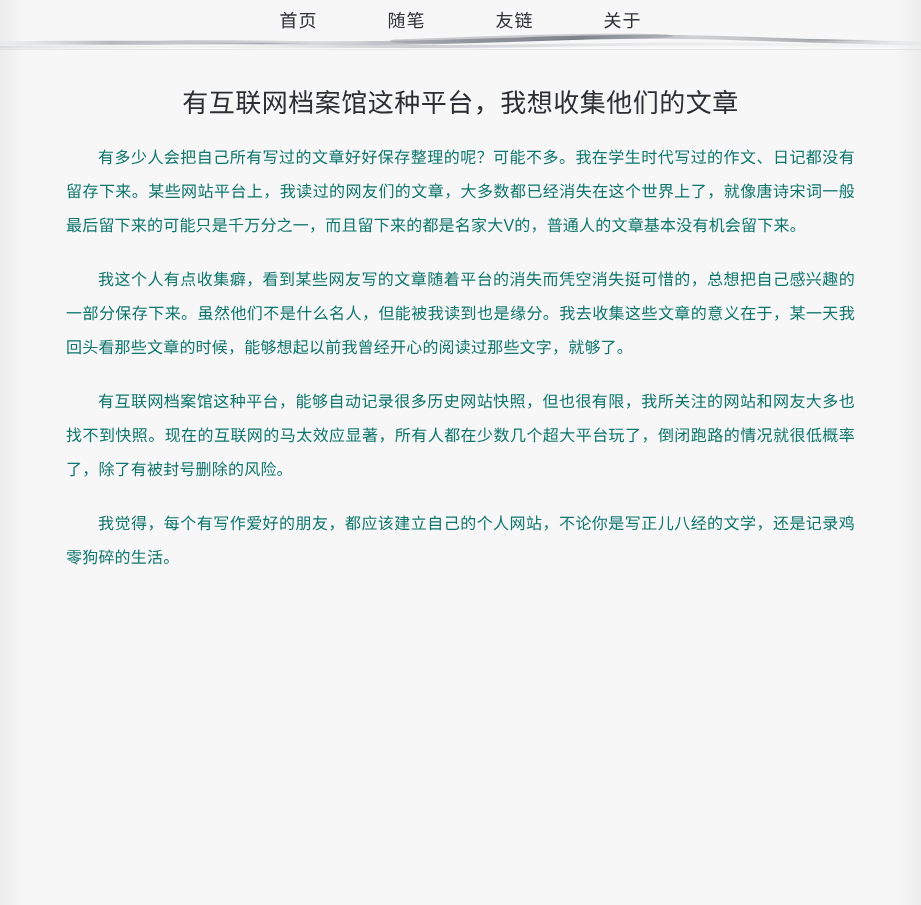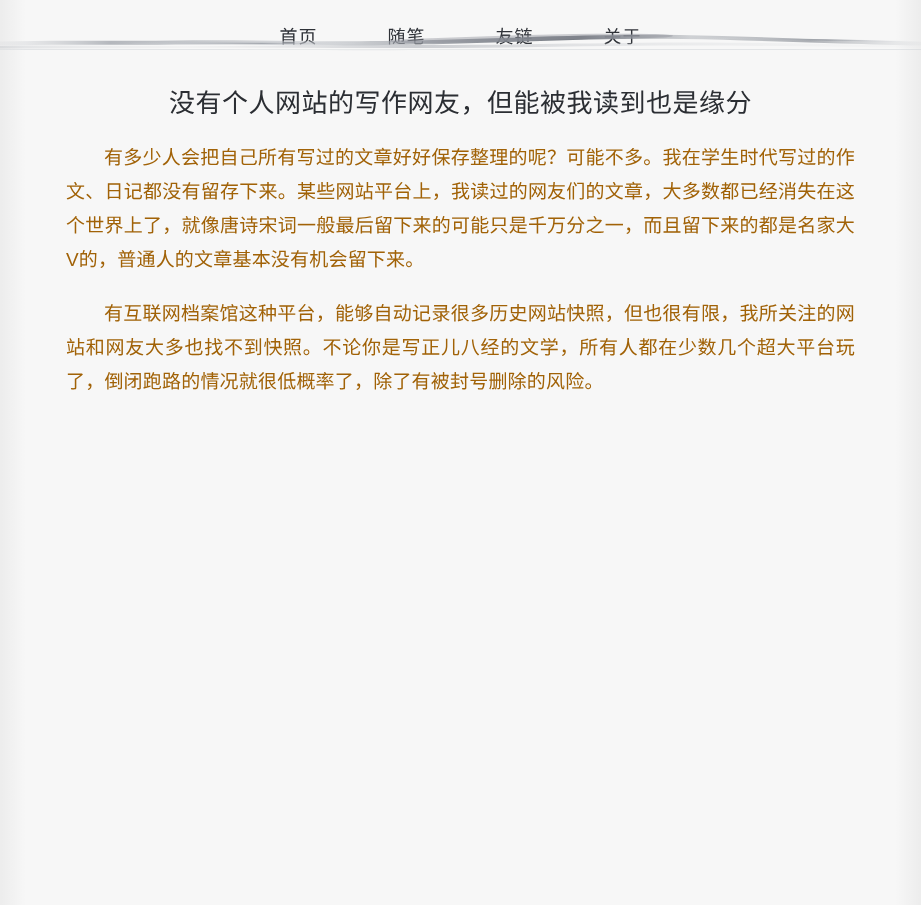--- a/index.html
+++ b/index.html
@@ -43,21 +43,21 @@
     position: relative;
     height: 62px;
     z-index: 2;
   }
 
   nav.main-nav {
     display: flex;
     justify-content: center;
     align-items: flex-start;
     gap: 16px;
-    padding-top: 26px;
+    padding-top: 10px;
   }
 
   nav.main-nav .nav-item {
     display: inline-block;
     font-size: 18px;
     line-height: 22px;
     color: #2f3238;
     text-decoration: none;
     letter-spacing: 1px;
     padding: 0 27px;
@@ -98,23 +98,23 @@
     color: #2b2e33;
     letter-spacing: 0.5px;
   }
 
   .article-body {
     padding-top: 20px;
   }
 
   .article-body p {
     margin: 0 0 20px 0;
-    font-size: 19px;
+    font-size: 16px;
     line-height: 34px;
-    color: #a16207;
+    color: #0f766e;
     text-align: justify;
     text-justify: inter-ideograph;
     text-indent: 2em;
     letter-spacing: 0.2px;
   }
 </style>
 </head>
 <body>
 
 <div class="page-edge left"></div>
@@ -185,20 +185,22 @@
 
       <path d="M0,19.2 C150,18.6 320,19.6 470,19.2 C640,18.7 790,19.4 921,19.0
                L921,19.9 C790,20.3 640,19.6 470,20.1 C320,20.5 150,19.5 0,20.1 Z" fill="#d2d5d9" opacity="0.55"></path>
     </svg>
   </div>
 
 </header>
 
 <main class="article">
 
-  <h1 class="article-title">没有个人网站的写作网友，但能被我读到也是缘分</h1>
+  <h1 class="article-title">有互联网档案馆这种平台，我想收集他们的文章</h1>
 
   <div class="article-body">
     <p>有多少人会把自己所有写过的文章好好保存整理的呢？可能不多。我在学生时代写过的作文、日记都没有留存下来。某些网站平台上，我读过的网友们的文章，大多数都已经消失在这个世界上了，就像唐诗宋词一般最后留下来的可能只是千万分之一，而且留下来的都是名家大V的，普通人的文章基本没有机会留下来。</p>
-    <p>有互联网档案馆这种平台，能够自动记录很多历史网站快照，但也很有限，我所关注的网站和网友大多也找不到快照。不论你是写正儿八经的文学，所有人都在少数几个超大平台玩了，倒闭跑路的情况就很低概率了，除了有被封号删除的风险。</p>
+    <p>我这个人有点收集癖，看到某些网友写的文章随着平台的消失而凭空消失挺可惜的，总想把自己感兴趣的一部分保存下来。虽然他们不是什么名人，但能被我读到也是缘分。我去收集这些文章的意义在于，某一天我回头看那些文章的时候，能够想起以前我曾经开心的阅读过那些文字，就够了。</p>
+    <p>有互联网档案馆这种平台，能够自动记录很多历史网站快照，但也很有限，我所关注的网站和网友大多也找不到快照。现在的互联网的马太效应显著，所有人都在少数几个超大平台玩了，倒闭跑路的情况就很低概率了，除了有被封号删除的风险。</p>
+    <p>我觉得，每个有写作爱好的朋友，都应该建立自己的个人网站，不论你是写正儿八经的文学，还是记录鸡零狗碎的生活。</p>
   </div>
 
 </main>
 
 </body></html>

